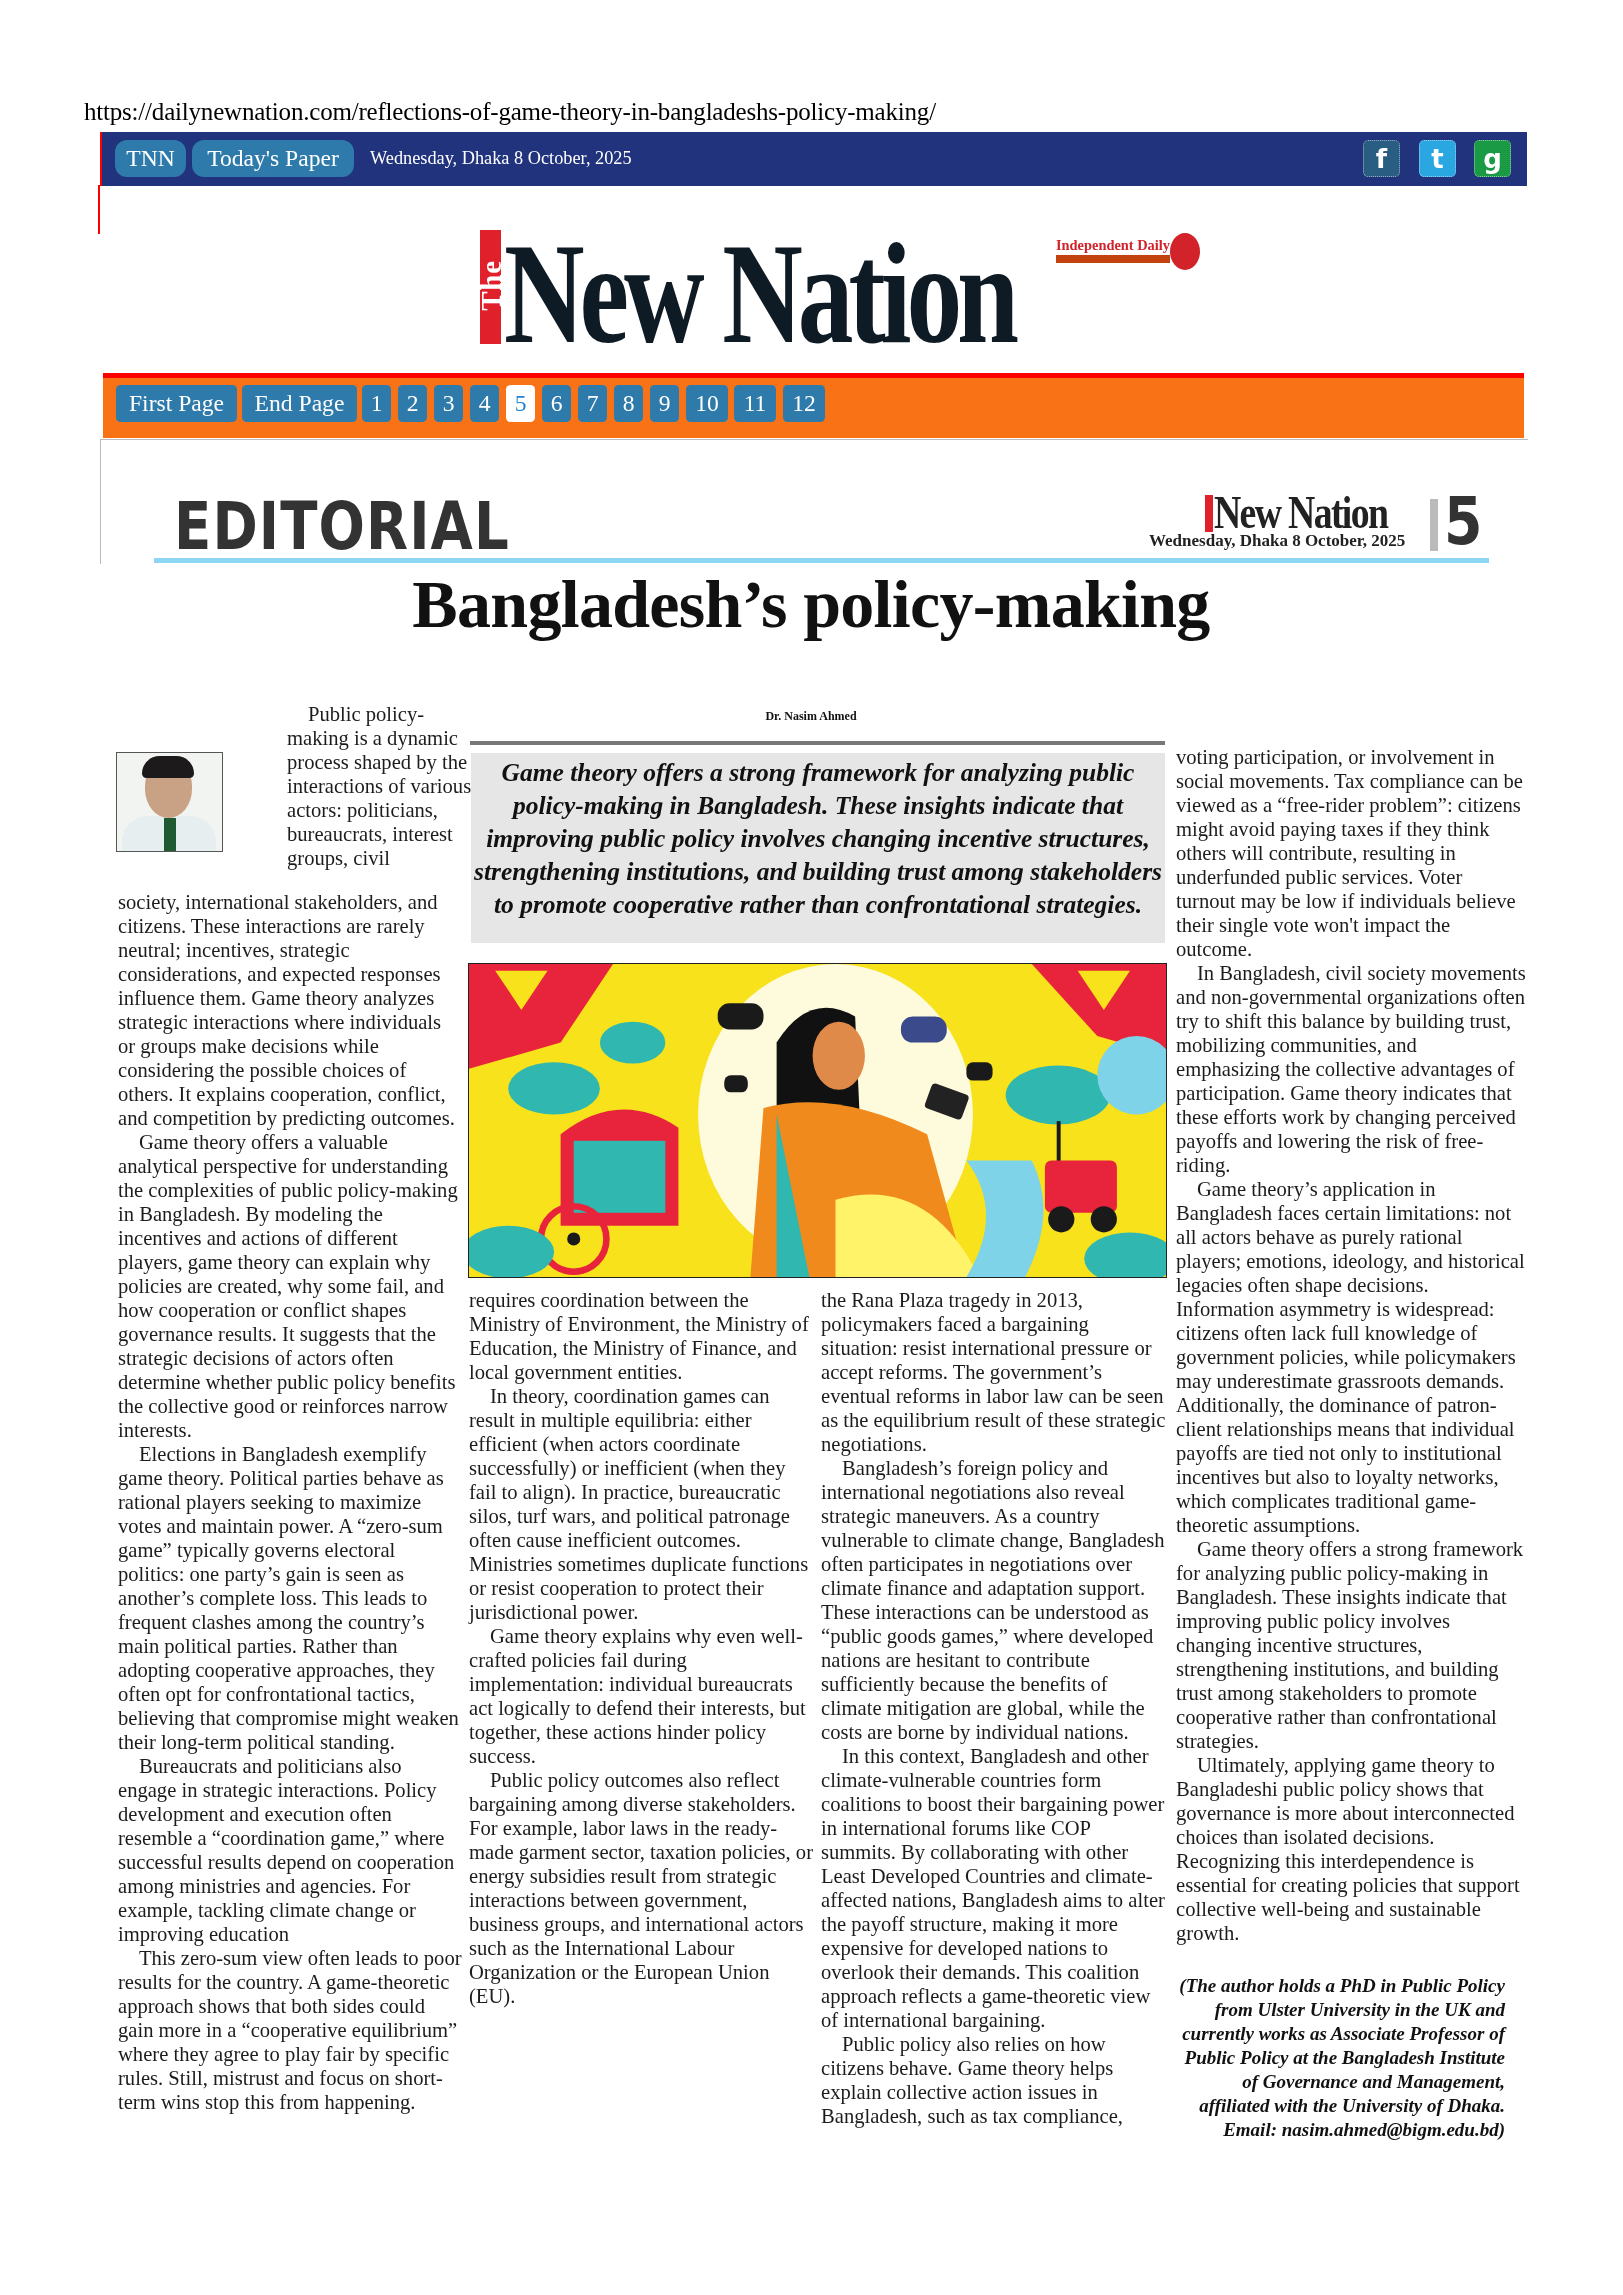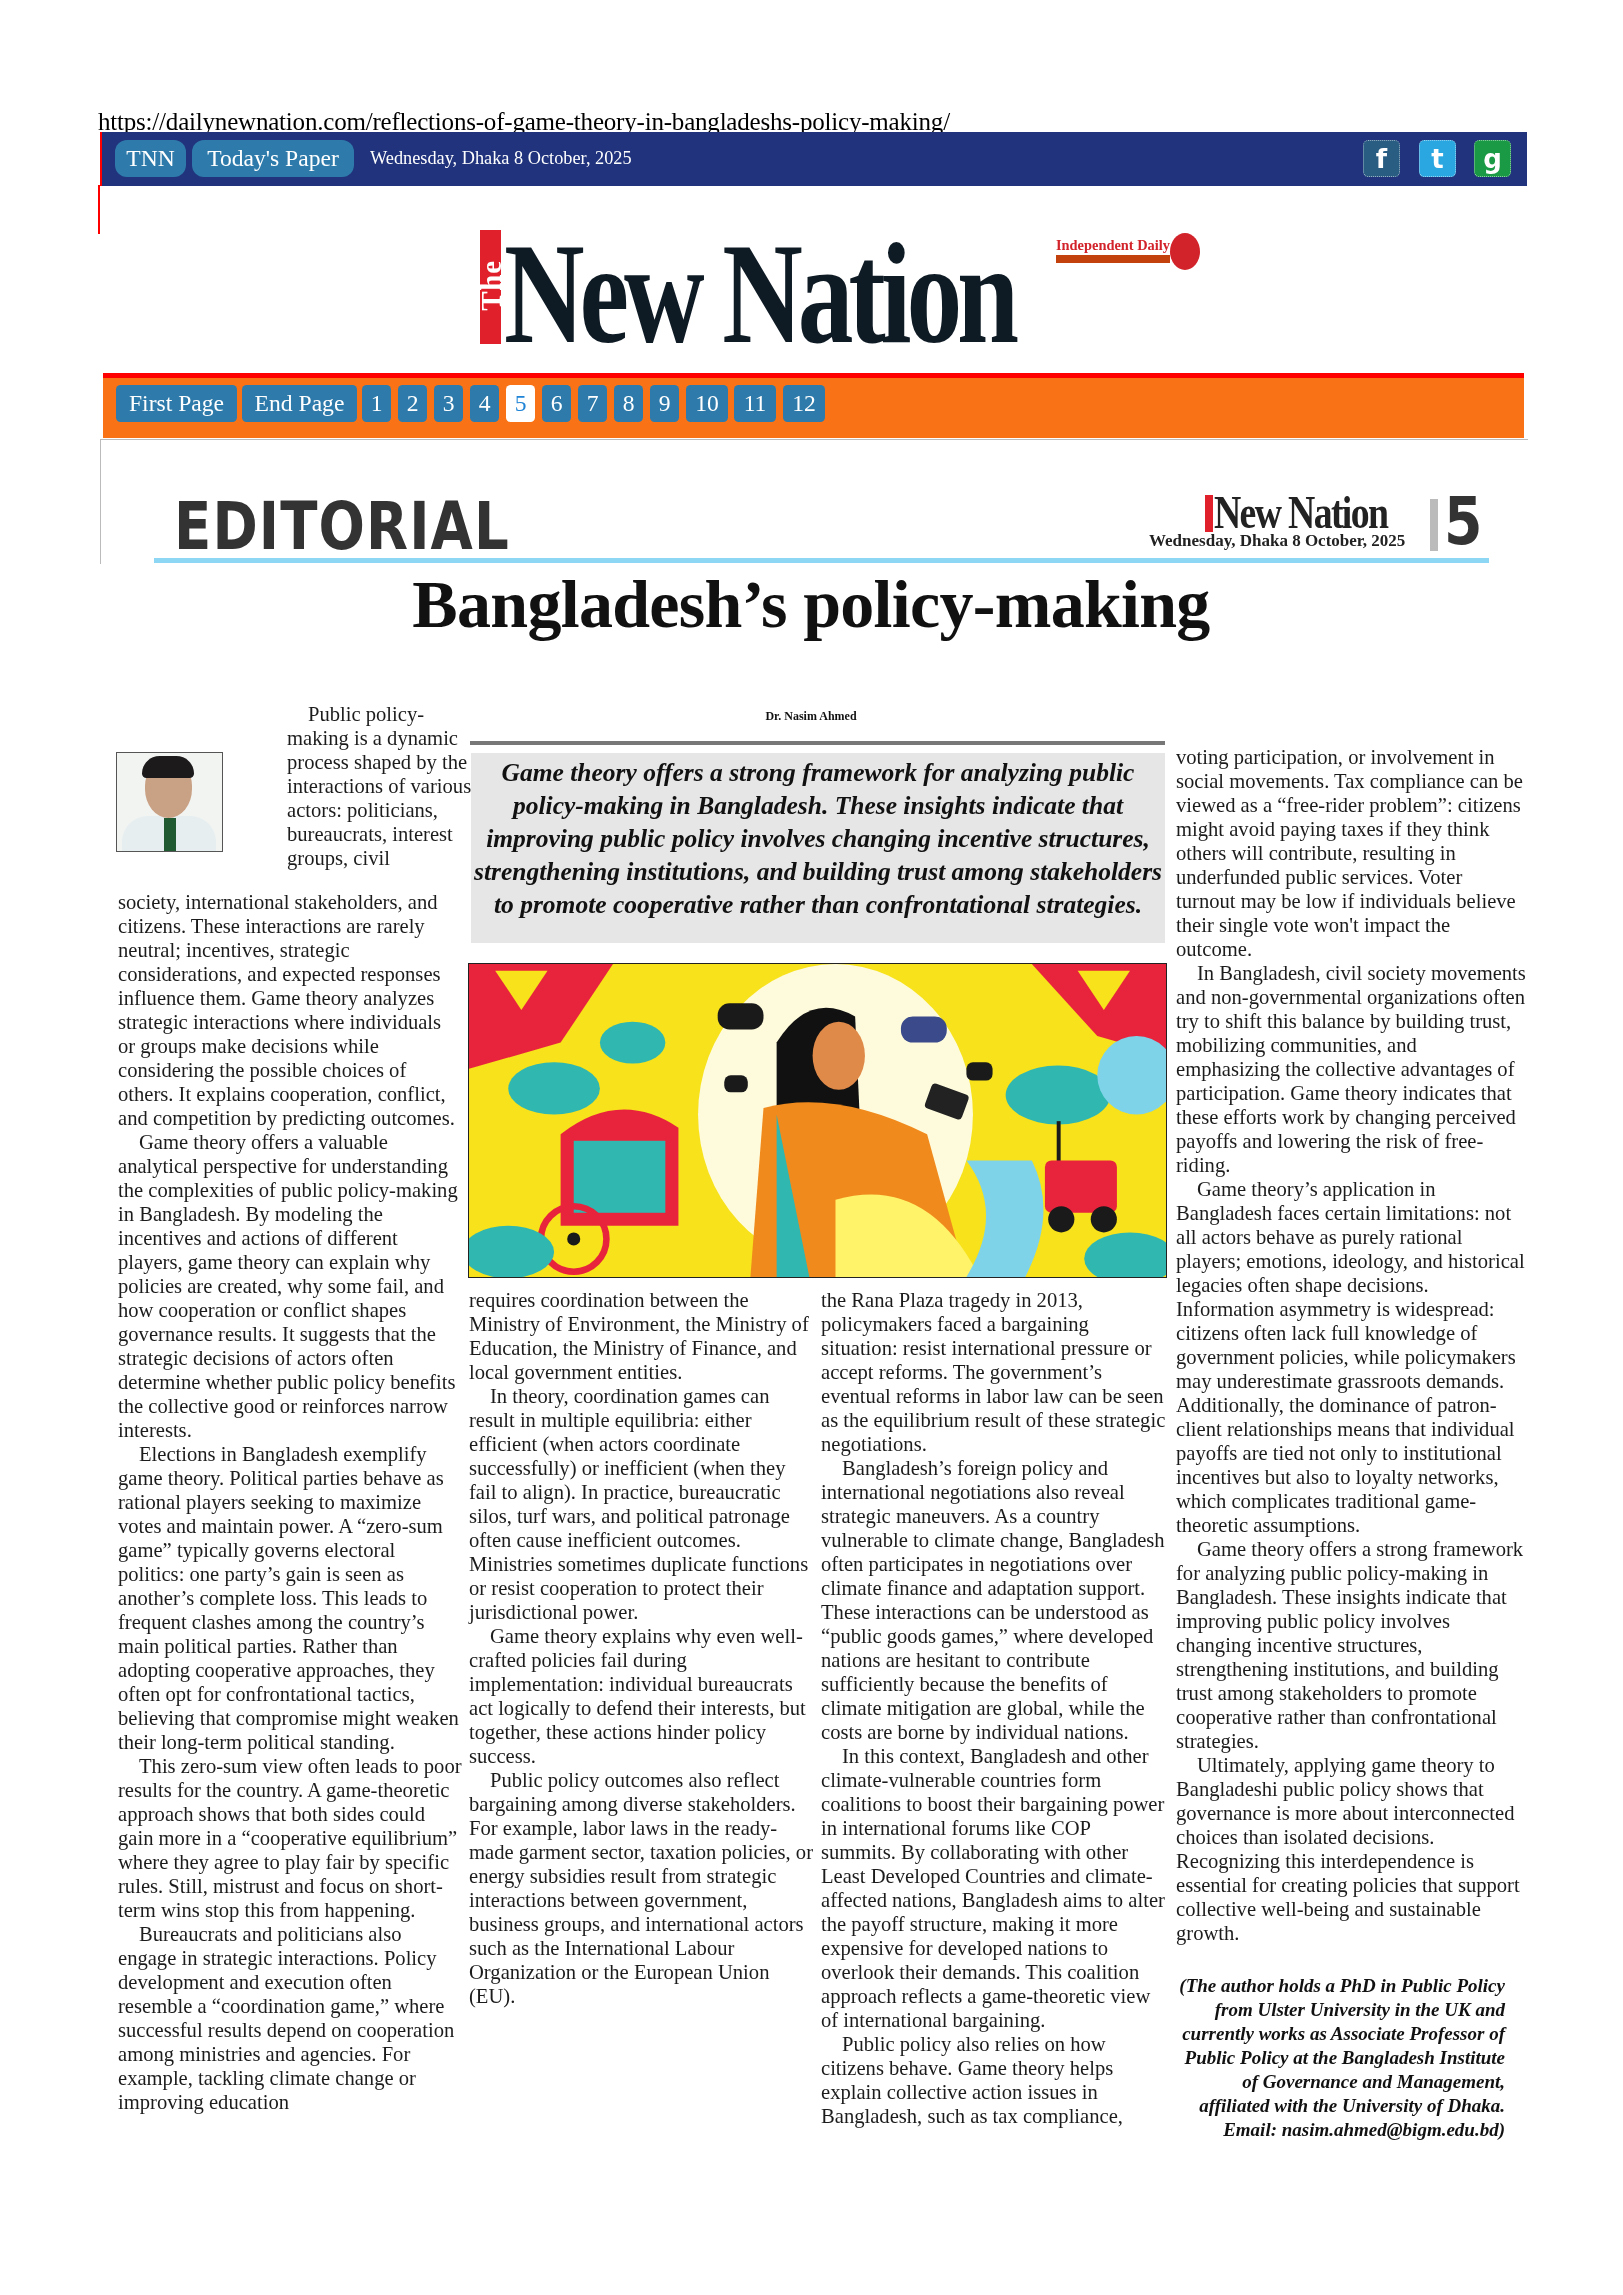--- a/index.html
+++ b/index.html
@@ -1,20 +1,20 @@
 <!DOCTYPE html>
 <html style="font-size:10.5px"><head>
 <meta charset="utf-8">
 <style>
   html, body { margin: 0; padding: 0; background: #ffffff; }
   body { width: 1623px; height: 2295px; position: relative; overflow: hidden;
          font-family: "Liberation Serif", "DejaVu Serif", serif; color: #1a1a1a; }
 
-  .url { position: absolute; left: 98px; top: 98px; font-size: 25px; color: #000;
-         font-family: "Liberation Serif", serif; letter-spacing: -0.2px; margin-top: 10px; }
+  .url { position: absolute; left: 84px; top: 98px; font-size: 25px; color: #000;
+         font-family: "Liberation Serif", serif; letter-spacing: -0.2px; }
 
   
   .topbar { position: absolute; left: 100px; top: 132px; width: 1425px; height: 54px;
             background: #20337c; border-left: 2px solid #ff0000; }
   .topbar .btn { position: absolute; top: 7.9px; height: 37px; background: #2e7bab; color: #fff;
                  border-radius: 12px; font-size: 23.6px; line-height: 37px; text-align: center;
                  font-family: "Liberation Serif", serif; cursor: pointer; }
   .topbar .date { position: absolute; left: 268px; top: 13px; color: #fff; font-size: 18.3px;
                   line-height: 26px; font-family: "Liberation Serif", serif; }
   .social { position: absolute; top: 17.7px; width: 37px; height: 37px; border-radius: 5.2px;
@@ -175,22 +175,22 @@
   <div class="hair"></div>
 </div>
 
 <div class="col col1-top">
   <p style="text-indent:21px;">Public policy-making is a dynamic process shaped by the interactions of various actors: politicians, bureaucrats, interest groups, civil</p>
 </div>
 <div class="col col1">
   <p class="noindent">society, international stakeholders, and citizens. These interactions are rarely neutral; incentives, strategic considerations, and expected responses influence them. Game theory analyzes strategic interactions where individuals or groups make decisions while considering the possible choices of others. It explains cooperation, conflict, and competition by predicting outcomes.</p>
   <p>Game theory offers a valuable analytical perspective for understanding the complexities of public policy-making in Bangladesh. By modeling the incentives and actions of different players, game theory can explain why policies are created, why some fail, and how cooperation or conflict shapes governance results. It suggests that the strategic decisions of actors often determine whether public policy benefits the collective good or reinforces narrow interests.</p>
   <p>Elections in Bangladesh exemplify game theory. Political parties behave as rational players seeking to maximize votes and maintain power. A “zero-sum game” typically governs electoral politics: one party’s gain is seen as another’s complete loss. This leads to frequent clashes among the country’s main political parties. Rather than adopting cooperative approaches, they often opt for confrontational tactics, believing that compromise might weaken their long-term political standing.</p>
+  <p>Bureaucrats and politicians also engage in strategic interactions. Policy development and execution often resemble a “coordination game,” where successful results depend on cooperation among ministries and agencies. For example, tackling climate change or improving education</p>
   <p>This zero-sum view often leads to poor results for the country. A game-theoretic approach shows that both sides could gain more in a “cooperative equilibrium” where they agree to play fair by specific rules. Still, mistrust and focus on short-term wins stop this from happening.</p>
-  <p>Bureaucrats and politicians also engage in strategic interactions. Policy development and execution often resemble a “coordination game,” where successful results depend on cooperation among ministries and agencies. For example, tackling climate change or improving education</p>
 </div>
 
 <div class="pq-rule"></div>
 <div class="pullquote">Game theory offers a strong framework for analyzing public policy-making in Bangladesh. These insights indicate that improving public policy involves changing incentive structures, strengthening institutions, and building trust among stakeholders to promote cooperative rather than confrontational strategies.</div>
 
 <div class="illustration">
   <svg width="697" height="313" viewBox="0 0 1065 478">
     <rect x="0" y="0" width="1065" height="478" fill="#f7e21b"></rect>
     <ellipse cx="560" cy="230" rx="210" ry="230" fill="#ffffff" opacity="0.85"></ellipse>
 

